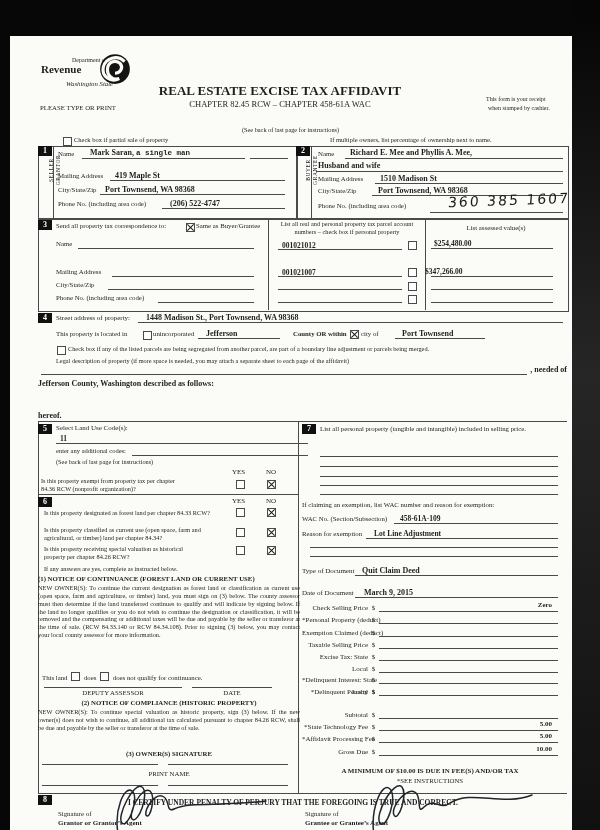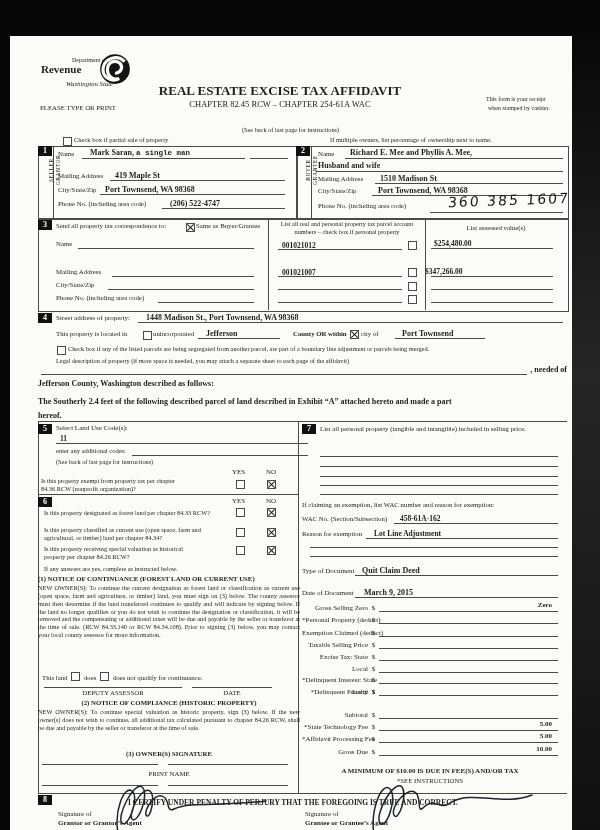--- a/index.html
+++ b/index.html
@@ -49,21 +49,21 @@
   <div class="t s6" style="left:62px;top:21px">Department of</div>
   <div class="t b s13" style="left:31px;top:27px">Revenue</div>
   <div class="t i s68" style="left:56px;top:44px">Washington State</div>
   <svg style="position:absolute;left:88px;top:17px" width="34" height="32" viewBox="0 0 32 30">
     <circle cx="16" cy="15" r="14" fill="#141414"></circle>
     <path d="M25 8 C18 1 7 5 5 13 C3 22 12 28 20 24 C14 26 8 21 9 14 C10 8 17 6 21 10 C24 14 21 19 16 19" stroke="#fbfbf8" stroke-width="3" fill="none"></path>
   </svg>
 
   <div class="t s68" style="left:30px;top:68px">PLEASE TYPE OR PRINT</div>
   <div class="t b s11 c" style="left:100px;top:47px;width:340px">REAL ESTATE EXCISE TAX AFFIDAVIT</div>
-  <div class="t s85 c" style="left:100px;top:63px;width:340px">CHAPTER 82.45 RCW – CHAPTER 254-61A WAC</div>
+  <div class="t s85 c" style="left:100px;top:63px;width:340px">CHAPTER 82.45 RCW – CHAPTER 458-61A WAC</div>
   <div class="t s6" style="left:476px;top:60px">This form is your receipt</div>
   <div class="t s6" style="left:478px;top:69px">when stamped by cashier.</div>
   <div class="t s63 c" style="left:28px;top:90px;width:505px">(See back of last page for instructions)</div>
 
   <div class="cb" style="left:53px;top:101px"></div>
   <div class="t s65" style="left:64px;top:100px">Check box if partial sale of property</div>
   <div class="t s65" style="left:320px;top:100px">If multiple owners, list percentage of ownership next to name.</div>
 
   <div class="box" style="left:28px;top:110px;width:258px;height:72px"></div>
   <div class="badge" style="left:28px;top:110px">1</div>
@@ -162,21 +162,20 @@
 
   <div class="cb" style="left:47px;top:310px"></div>
   <div class="t s63" style="left:58px;top:309px">Check box if any of the listed parcels are being segregated from another parcel, are part of a boundary line adjustment or parcels being merged.</div>
   <div class="t s63" style="left:46px;top:321px">Legal description of property (if more space is needed, you may attach a separate sheet to each page of the affidavit)</div>
 
   <div class="t b s8" style="left:28px;top:329px;width:529px;display:flex;align-items:flex-end">
     <span style="flex:1;border-bottom:1px solid #4a4a4a;height:8px;margin:0 3px"></span>
     <span>, needed of</span>
   </div>
   <div class="t b s8" style="left:28px;top:343px">Jefferson County, Washington described as follows:</div>
-  <div class="t b s8" style="left:28px;top:361px">The Southerly 2.4 feet of the following described parcel of land described in Exhibit “A” attached hereto and made a part</div>
   <div class="t b s8" style="left:28px;top:375px">hereof.</div>
 
   <div class="hl" style="left:28px;top:385px;width:529px"></div>
   <div class="vl" style="left:288px;top:385px;height:372px"></div>
   <div class="vl" style="left:28px;top:385px;height:372px"></div>
   <div class="hl" style="left:28px;top:757px;width:529px"></div>
 
   <div class="badge" style="left:28px;top:388px">5</div>
   <div class="t s7" style="left:46px;top:388px">Select Land Use Code(s):</div>
   <div class="t b s75" style="left:50px;top:398px">11</div>
@@ -240,37 +239,37 @@
   <div class="badge" style="left:292px;top:388px">7</div>
   <div class="t s68 w" style="left:310px;top:389px;width:238px">List all personal property (tangible and intangible) included in selling price.</div>
   <div class="hl" style="left:310px;top:420px;width:238px"></div>
   <div class="hl" style="left:310px;top:430px;width:238px"></div>
   <div class="hl" style="left:310px;top:440px;width:238px"></div>
   <div class="hl" style="left:310px;top:449px;width:238px"></div>
   <div class="hl" style="left:310px;top:458px;width:238px"></div>
 
   <div class="t s68" style="left:292px;top:465px">If claiming an exemption, list WAC number and reason for exemption:</div>
   <div class="t s68" style="left:292px;top:479px">WAC No. (Section/Subsection)</div>
-  <div class="t b s75" style="left:390px;top:478px">458-61A-162</div>
+  <div class="t b s75" style="left:390px;top:478px">458-61A-109</div>
   <div class="hl" style="left:384px;top:487px;width:164px"></div>
   <div class="t s68" style="left:292px;top:494px">Reason for exemption</div>
   <div class="t b s75" style="left:364px;top:493px">Lot Line Adjustment</div>
   <div class="hl" style="left:356px;top:502px;width:192px"></div>
   <div class="hl" style="left:300px;top:511px;width:248px"></div>
   <div class="hl" style="left:300px;top:520px;width:248px"></div>
 
   <div class="t s7" style="left:292px;top:531px">Type of Document</div>
   <div class="t b s8" style="left:352px;top:530px">Quit Claim Deed</div>
   <div class="hl" style="left:345px;top:539px;width:203px"></div>
   <div class="t s7" style="left:292px;top:553px">Date of Document</div>
   <div class="t b s8" style="left:354px;top:552px">March 9, 2015</div>
   <div class="hl" style="left:345px;top:561px;width:203px"></div>
 
   <div class="feerow" style="top:565px">
-    <span class="feelabel">Gross Selling Zero</span>
+    <span class="feelabel">Check Selling Price</span>
     <span class="dollar">$</span>
     <span class="feeline">Zero</span>
   </div>
   <div class="feerow" style="top:577px">
     <span class="feelabel">*Personal Property (deduct)</span>
     <span class="dollar">$</span>
     <span class="feeline"></span>
   </div>
   <div class="feerow" style="top:590px">
     <span class="feelabel">Exemption Claimed (deduct)</span>

